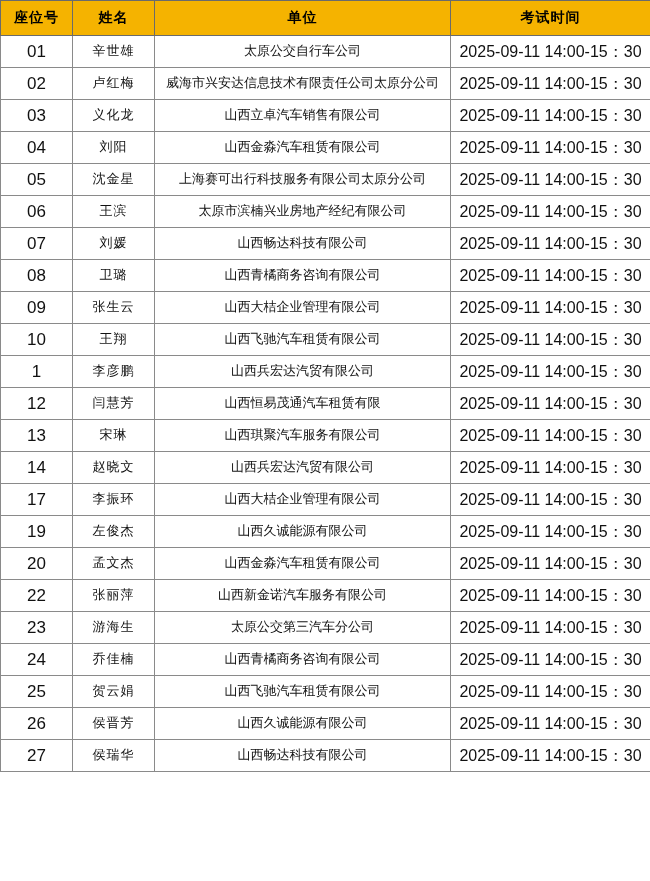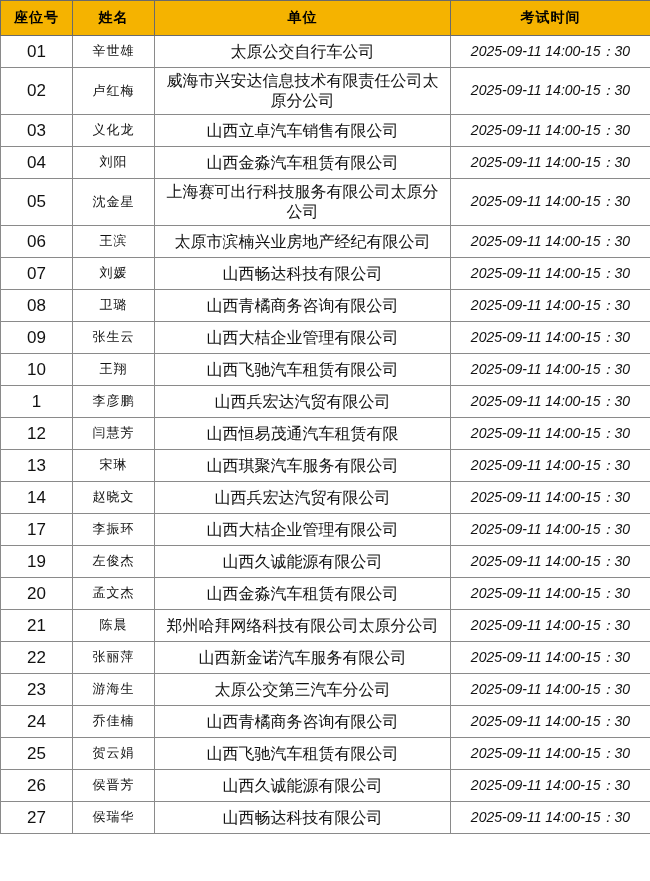--- a/index.html
+++ b/index.html
@@ -51,27 +51,26 @@
     color: #111;
     background: #fff;
   }
   table.exam-table tbody td.seat {
     font-size: 17px;
   }
   table.exam-table tbody td.name {
     letter-spacing: 1px;
   }
   table.exam-table tbody td.unit {
+    font-size: 13px;
+    text-align: center;
+  }
+  table.exam-table tbody td.time {
     font-size: 16px;
-    text-align: center;
-  }
-  table.exam-table tbody td.time {
-    font-size: 14px;
     letter-spacing: 0px;
-    font-style: italic;
   }
 </style>
 </head>
 <body>
 
 <div class="sheet">
   <table class="exam-table">
     <colgroup>
       <col class="c-seat">
       <col class="c-name">
@@ -183,26 +182,20 @@
           <td class="unit">山西久诚能源有限公司</td>
           <td class="time">2025-09-11 14:00-15：30</td>
         </tr>
         <tr>
           <td class="seat">20</td>
           <td class="name">孟文杰</td>
           <td class="unit">山西金淼汽车租赁有限公司</td>
           <td class="time">2025-09-11 14:00-15：30</td>
         </tr>
         <tr>
-          <td class="seat">21</td>
-          <td class="name">陈晨</td>
-          <td class="unit">郑州哈拜网络科技有限公司太原分公司</td>
-          <td class="time">2025-09-11 14:00-15：30</td>
-        </tr>
-        <tr>
           <td class="seat">22</td>
           <td class="name">张丽萍</td>
           <td class="unit">山西新金诺汽车服务有限公司</td>
           <td class="time">2025-09-11 14:00-15：30</td>
         </tr>
         <tr>
           <td class="seat">23</td>
           <td class="name">游海生</td>
           <td class="unit">太原公交第三汽车分公司</td>
           <td class="time">2025-09-11 14:00-15：30</td>

